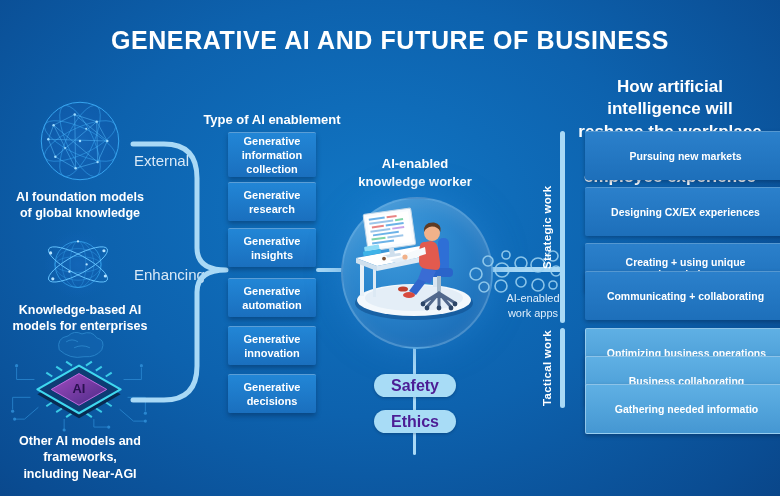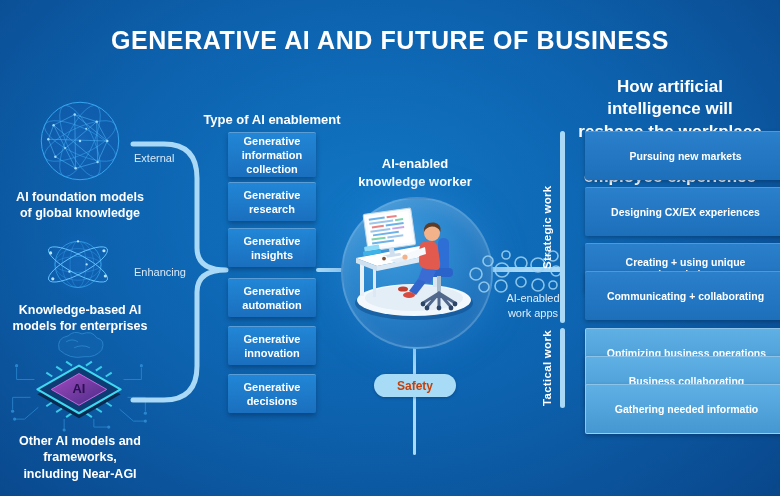--- a/index.html
+++ b/index.html
@@ -14,21 +14,21 @@
     font-size:25px;font-weight:bold;letter-spacing:.6px;
   }
   
   .src-label{position:absolute;left:2px;width:156px;text-align:center;
     font-size:12.5px;font-weight:bold;line-height:1.3;}
   .lbl1{top:189px}.lbl2{top:302px}.lbl3{top:433px}
   .icon-wrap{position:absolute;}
   .g1{left:36px;top:97px;width:88px;height:88px;}
   .g2{left:42px;top:227px;width:72px;height:72px;}
   .chip{left:3px;top:328px;width:152px;height:104px;}
-  .branch-label{position:absolute;width:54px;text-align:left;font-size:11px;color:#d9e9f7;font-weight:normal;}
+  .branch-label{position:absolute;width:54px;text-align:center;font-size:15px;color:#d9e9f7;font-weight:normal;}
   .bl-ext{left:134px;top:152px}.bl-int{left:134px;top:266px}
   .overlay{position:absolute;left:0;top:0;width:780px;height:496px;pointer-events:none;}
   
   .enable-header{position:absolute;left:198px;top:112px;width:148px;text-align:center;
     font-size:13px;font-weight:bold;}
   .gen-box{position:absolute;left:228px;width:88px;display:flex;align-items:center;justify-content:center;
     text-align:center;font-size:11px;font-weight:bold;line-height:1.28;border-radius:2px;
     background:linear-gradient(180deg,#2286d6,#1a6fbe);
     box-shadow:0 3px 5px rgba(4,24,54,.35);border-top:1px solid rgba(170,215,245,.45);}
   .gb0{top:132px;height:44px}.gb1{top:182px;height:38px}.gb2{top:228px;height:38px}
@@ -42,22 +42,22 @@
     box-shadow:0 0 32px rgba(40,130,210,.5), inset 0 6px 18px rgba(255,255,255,.14);}
   .worker{position:absolute;left:335px;top:196px;width:160px;height:140px;}
   .conn{position:absolute;background:#a9d9f6;border-radius:3px;}
   .conn-a{left:316px;top:268px;width:27px;height:4px;}
   .conn-b{left:487px;top:267px;width:78px;height:5px;}
   .vline{left:413px;top:343px;width:3px;height:112px;}
   .bubbles{position:absolute;left:462px;top:240px;width:106px;height:62px;}
   .workapps{position:absolute;left:487px;top:291px;width:92px;text-align:center;
     font-size:11px;color:#dfeefb;line-height:1.35;}
   .pill{position:absolute;left:374px;width:82px;height:23px;border-radius:12px;
-    background:#a8dcf6;color:#c2410c;display:flex;align-items:center;justify-content:center;
-    font-size:12px;font-weight:bold;box-shadow:0 1px 3px rgba(4,24,54,.3);}
+    background:#a8dcf6;color:#4c1d95;display:flex;align-items:center;justify-content:center;
+    font-size:16px;font-weight:bold;box-shadow:0 1px 3px rgba(4,24,54,.3);}
   .p0{top:374px}.p1{top:410px}.p2{top:446px}
   
   .right-header{position:absolute;left:572px;top:76px;width:196px;text-align:center;
     font-size:17px;font-weight:bold;line-height:1.32;}
   .bar{position:absolute;left:560px;width:5px;background:#a9d9f6;border-radius:3px;}
   .bar-s{top:131px;height:192px}.bar-t{top:328px;height:80px}
   .vlabel{position:absolute;left:538px;width:17px;display:flex;align-items:center;justify-content:center;
     writing-mode:vertical-rl;transform:rotate(180deg);font-size:11.5px;font-weight:bold;
     letter-spacing:.3px;white-space:nowrap;}
   .vl-s{top:131px;height:192px}.vl-t{top:328px;height:80px}
@@ -309,20 +309,21 @@
         <circle cx="39" cy="46" r="6"></circle>
         <circle cx="59" cy="42" r="5"></circle>
       <circle cx="76" cy="45" r="6"></circle>
         <circle cx="91" cy="45" r="4"></circle>
     </g>
   </svg>
   <div class="workapps pre">AI-enabled
 work apps</div>
 
   <div class="pill p0">Safety</div>
+  <div class="pill p1">Ethics</div>
 
   <div class="right-header pre">How artificial intelligence will
 reshape the workplace and
 employee experience</div>
   <div class="bar bar-s"></div>
   <div class="bar bar-t"></div>
   <div class="vlabel vl-s">Strategic work</div>
   <div class="vlabel vl-t">Tactical work</div>
 
   <div class="rbox strat s0">Pursuing new markets</div>

